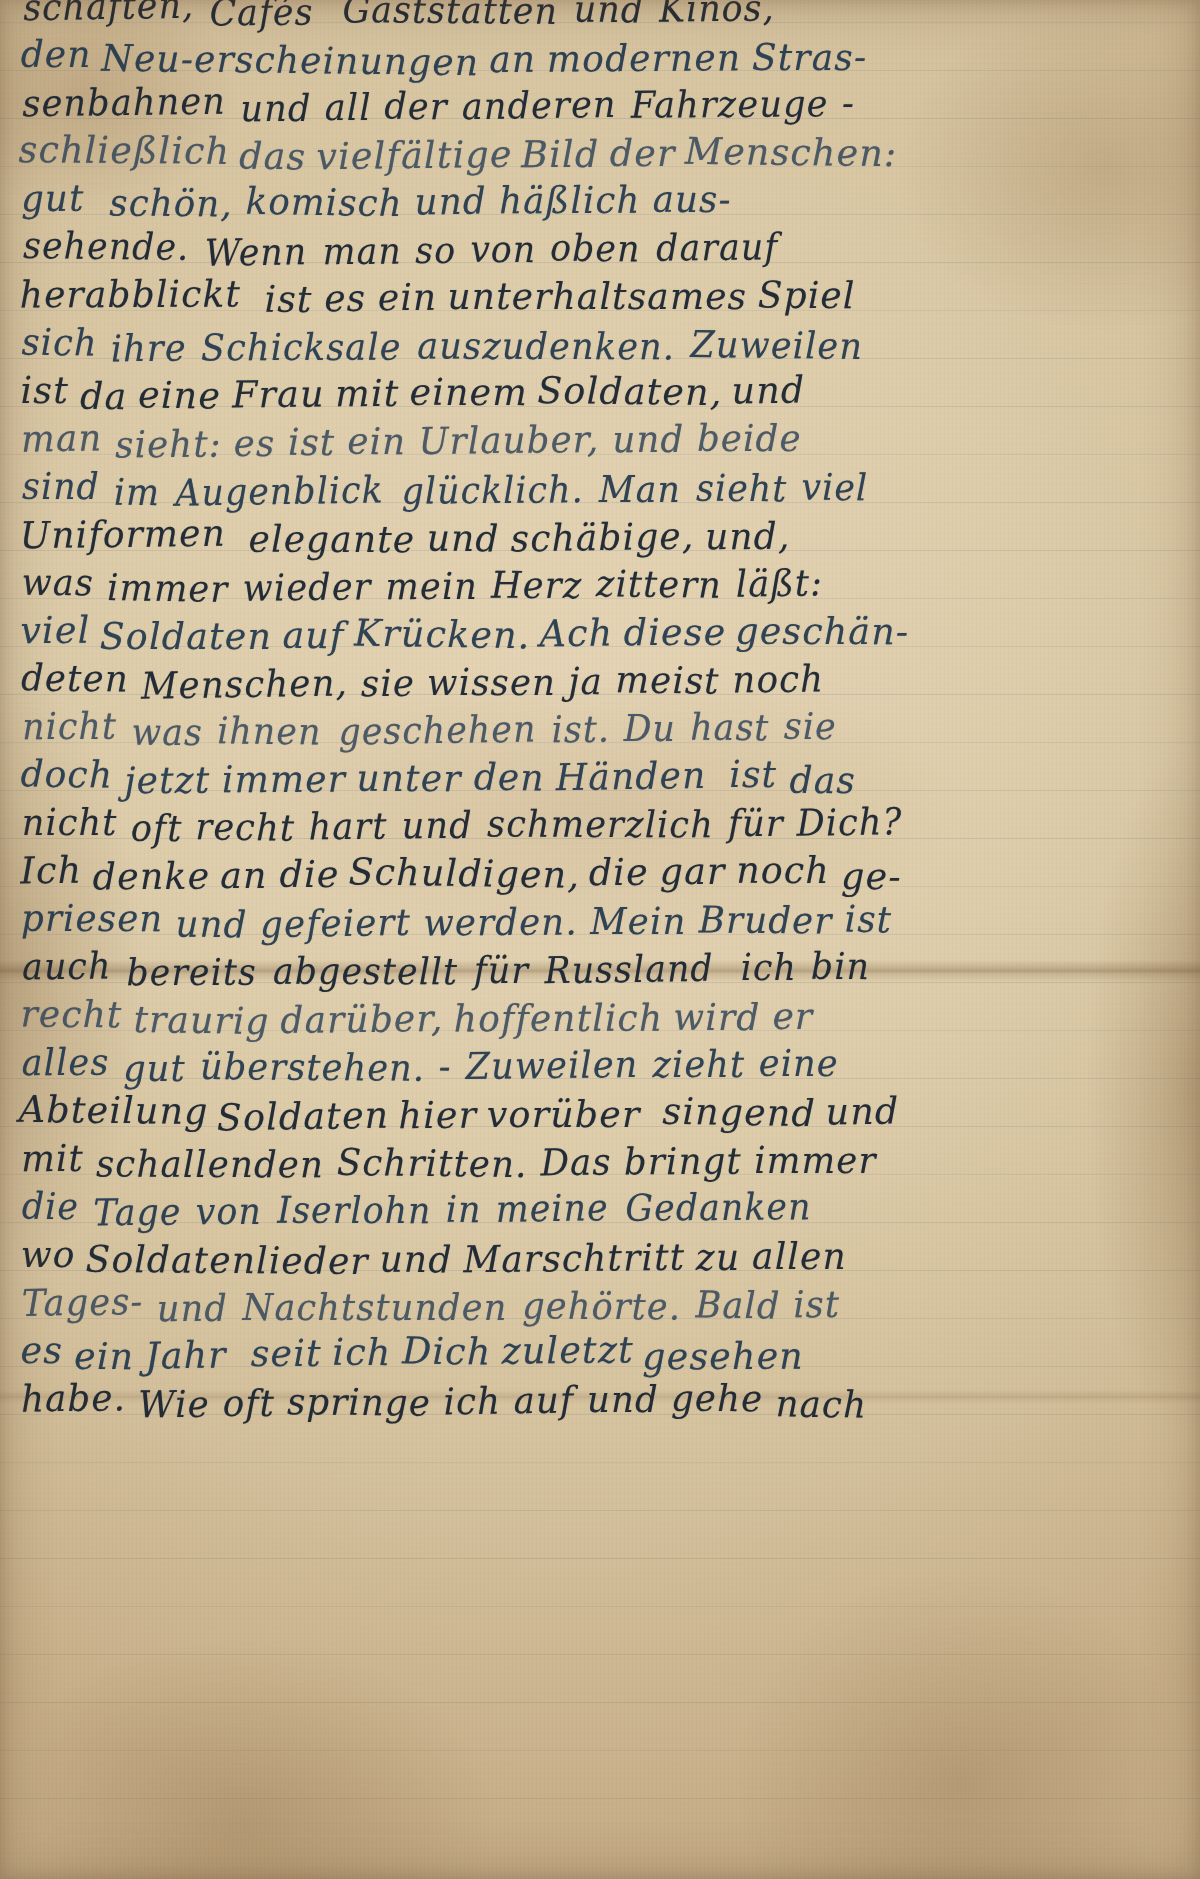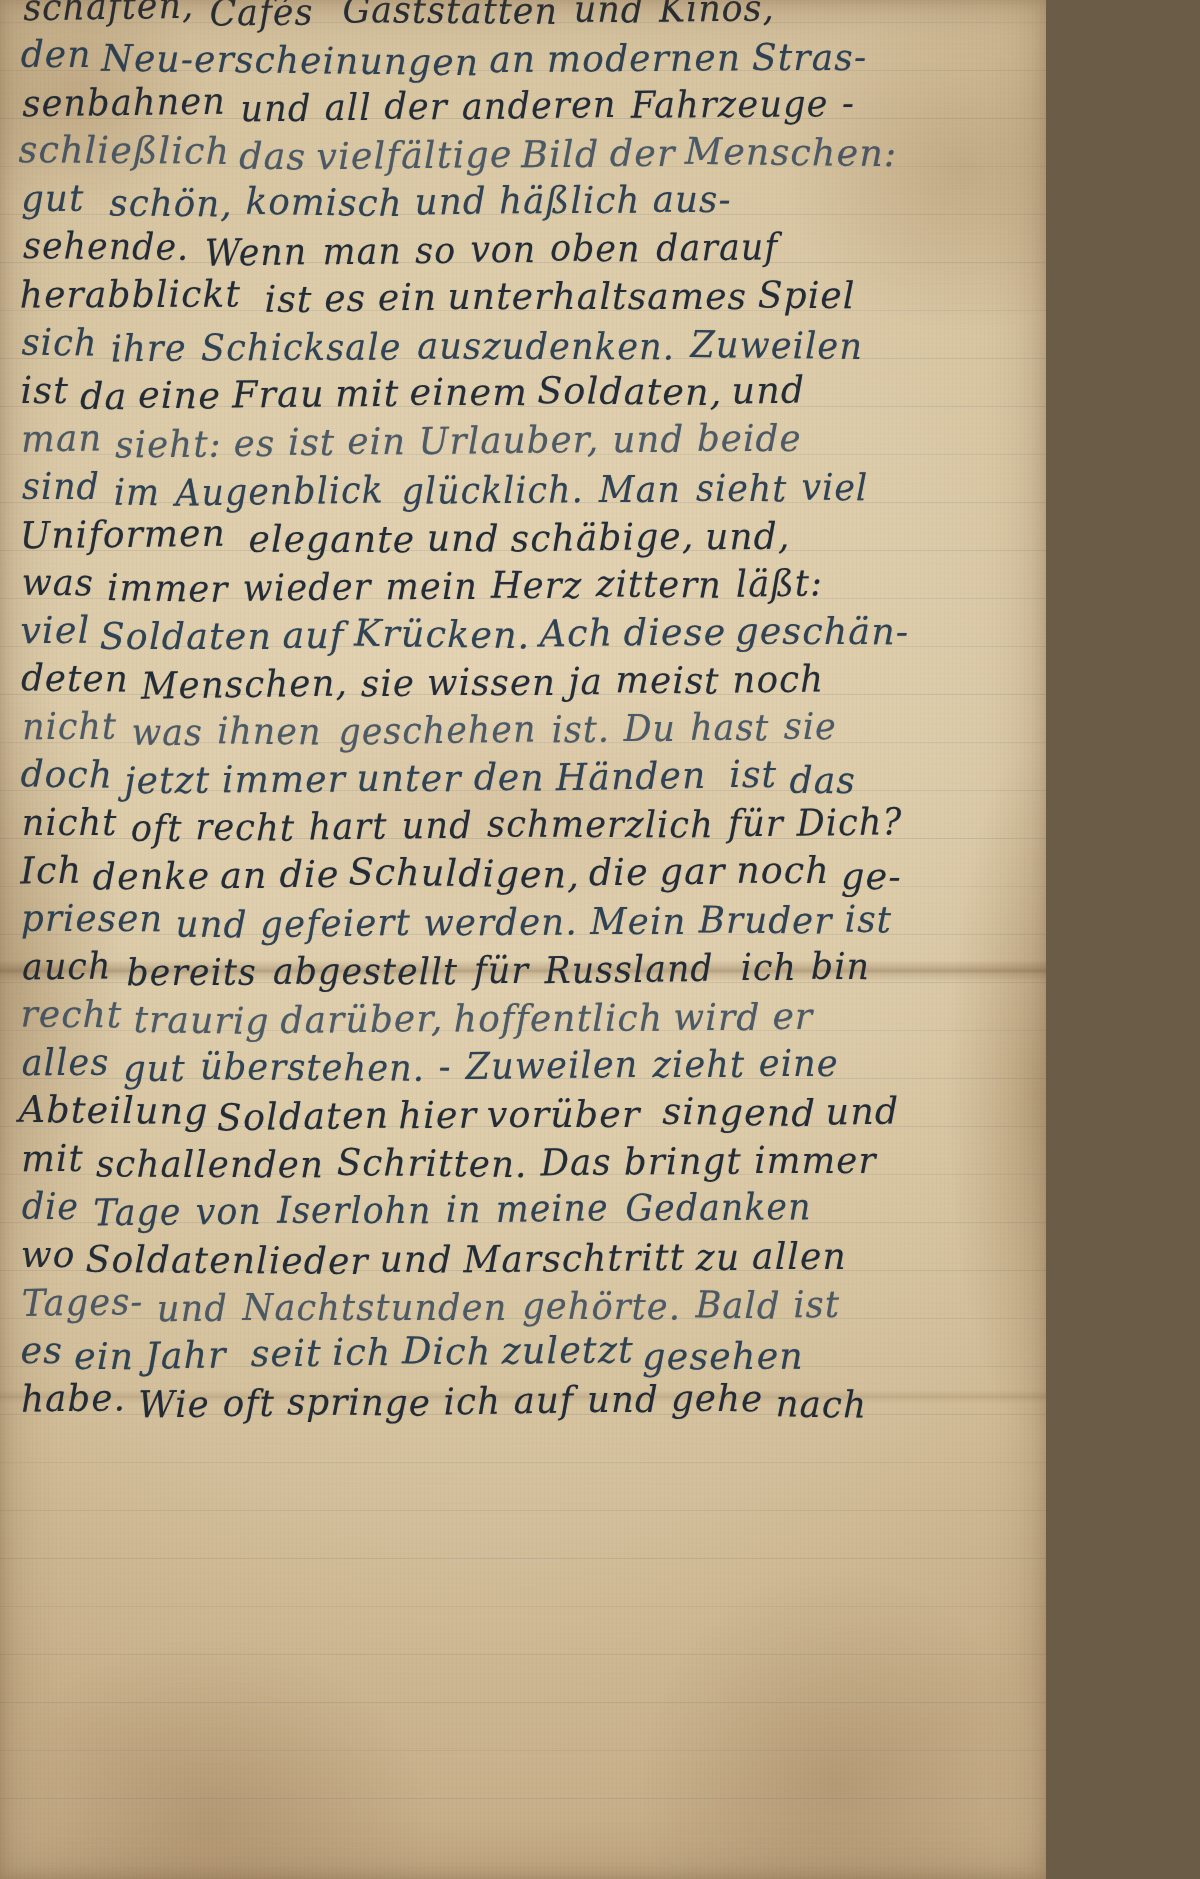--- a/index.html
+++ b/index.html
@@ -6,21 +6,21 @@
     margin: 0;
     padding: 0;
     background: #6b5c47;
   }
   body {
     font-family: "Liberation Serif", serif;
   }
 
   #page {
     position: relative;
-    width: 1046px;
+    width: 1200px;
     height: 1879px;
     overflow: hidden;
     background: #d9c7a6;
   }
 
   
   .paper {
     position: absolute;
     inset: 0;
     background:

